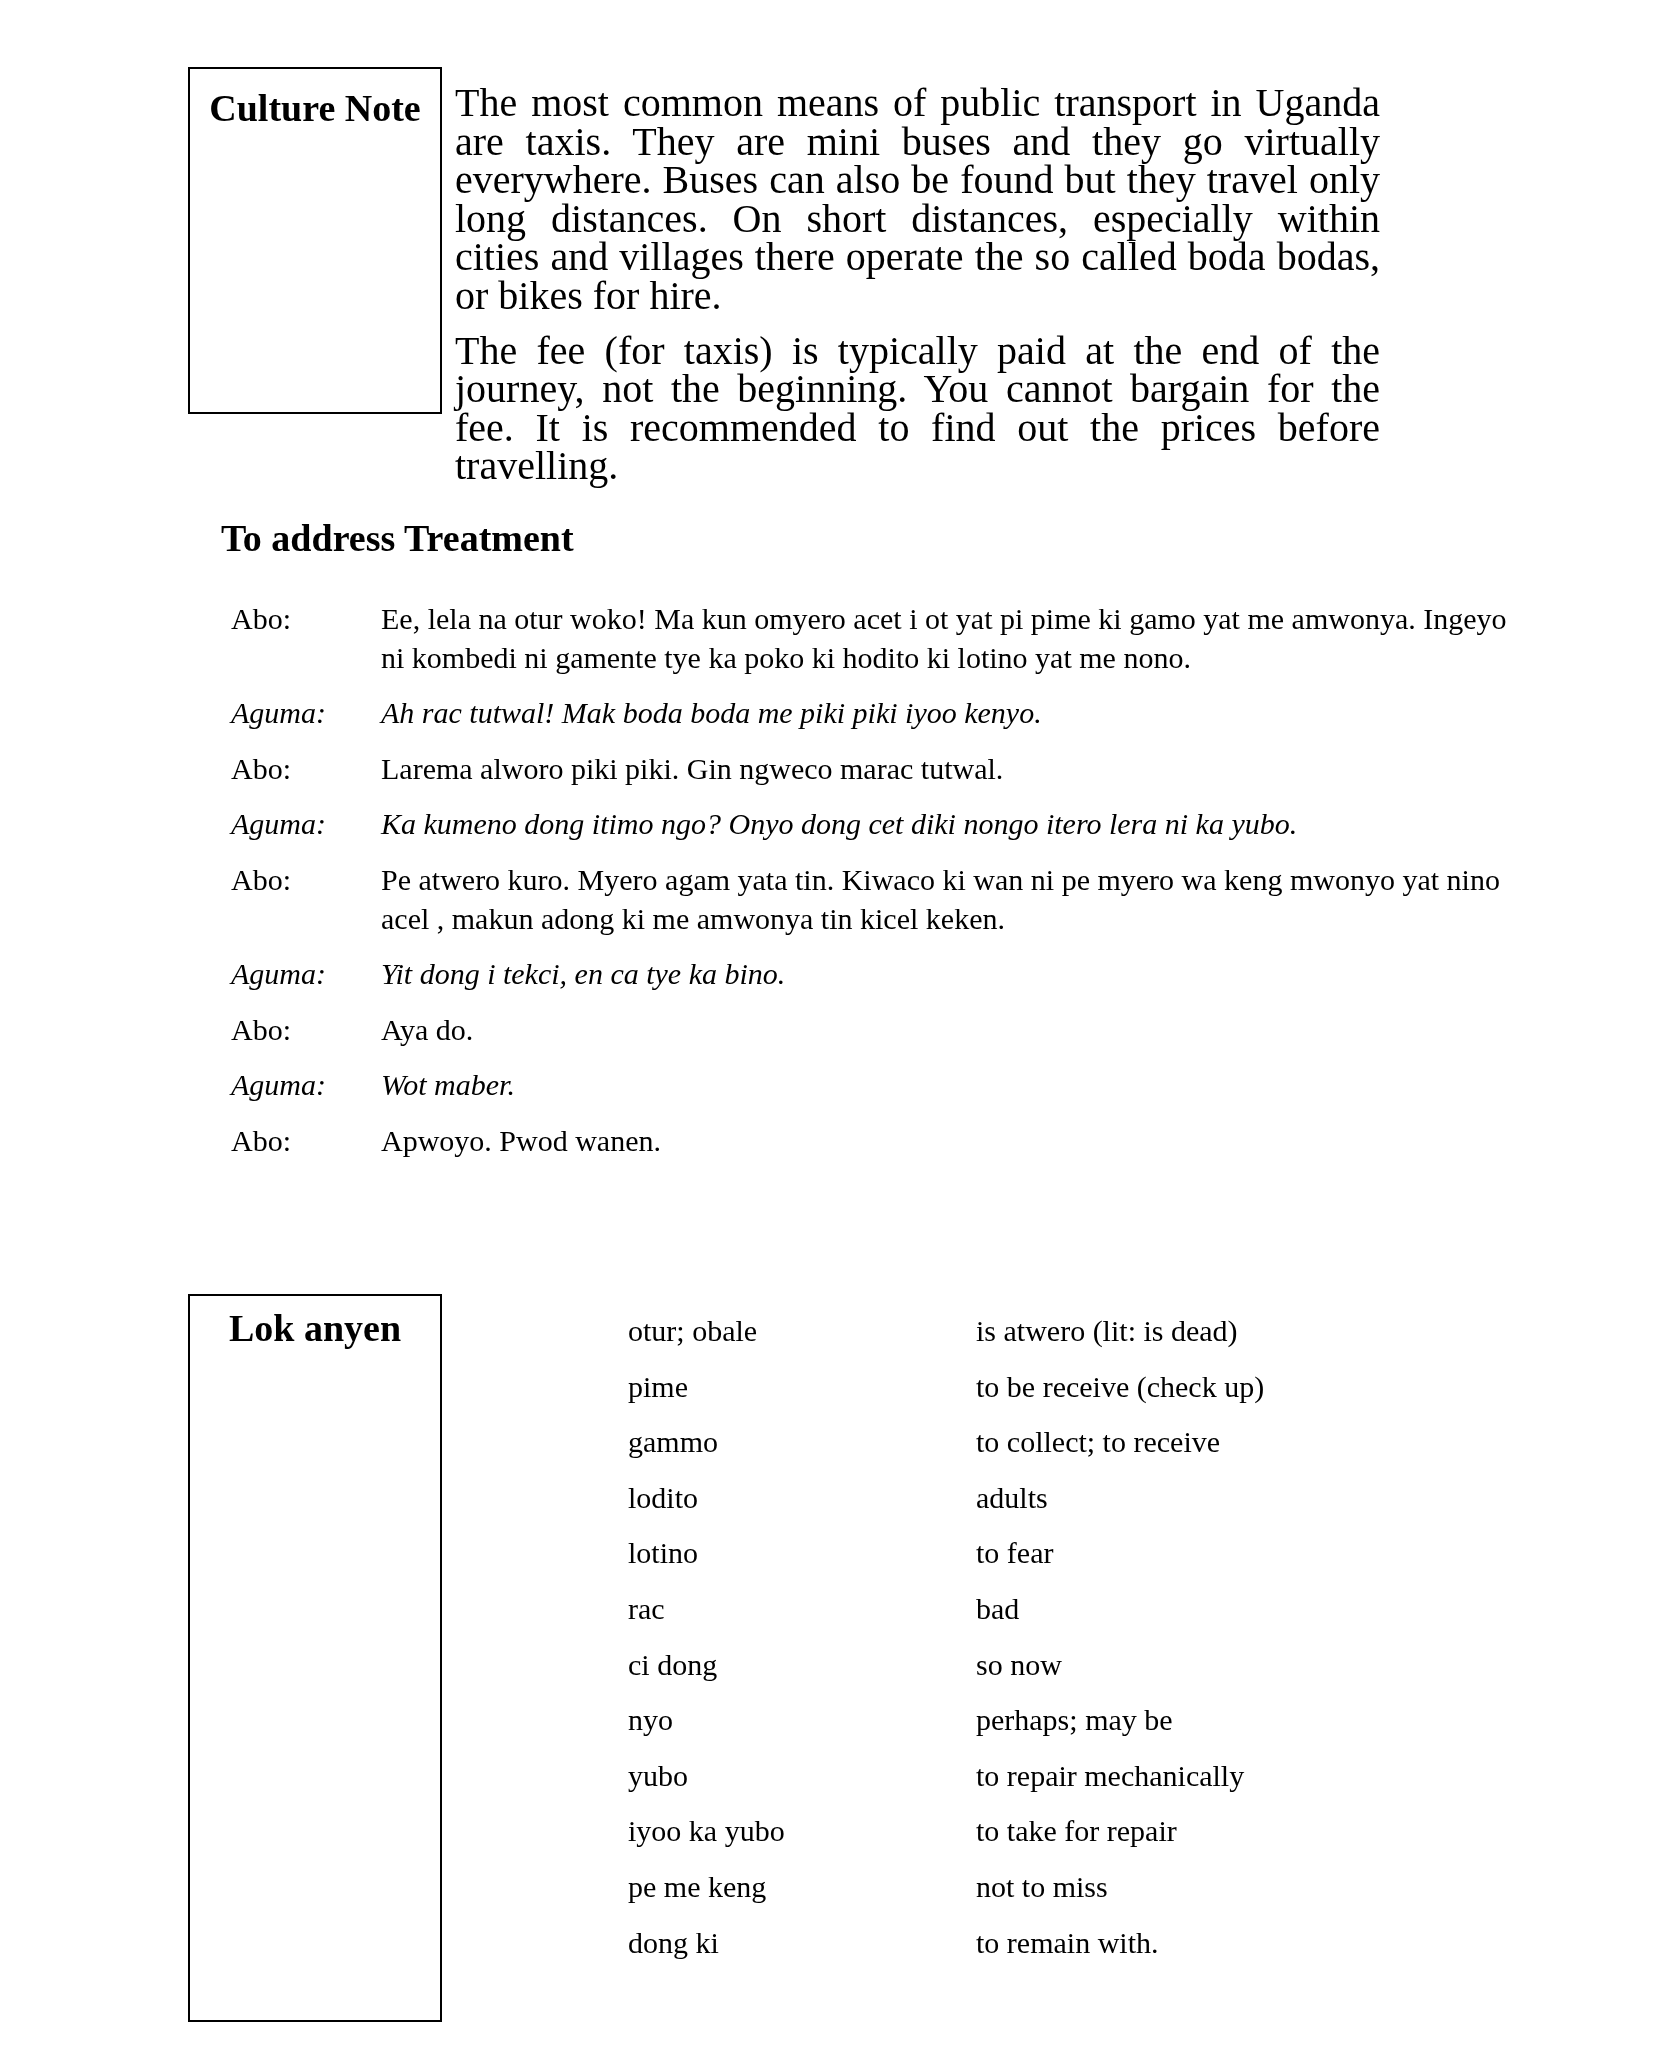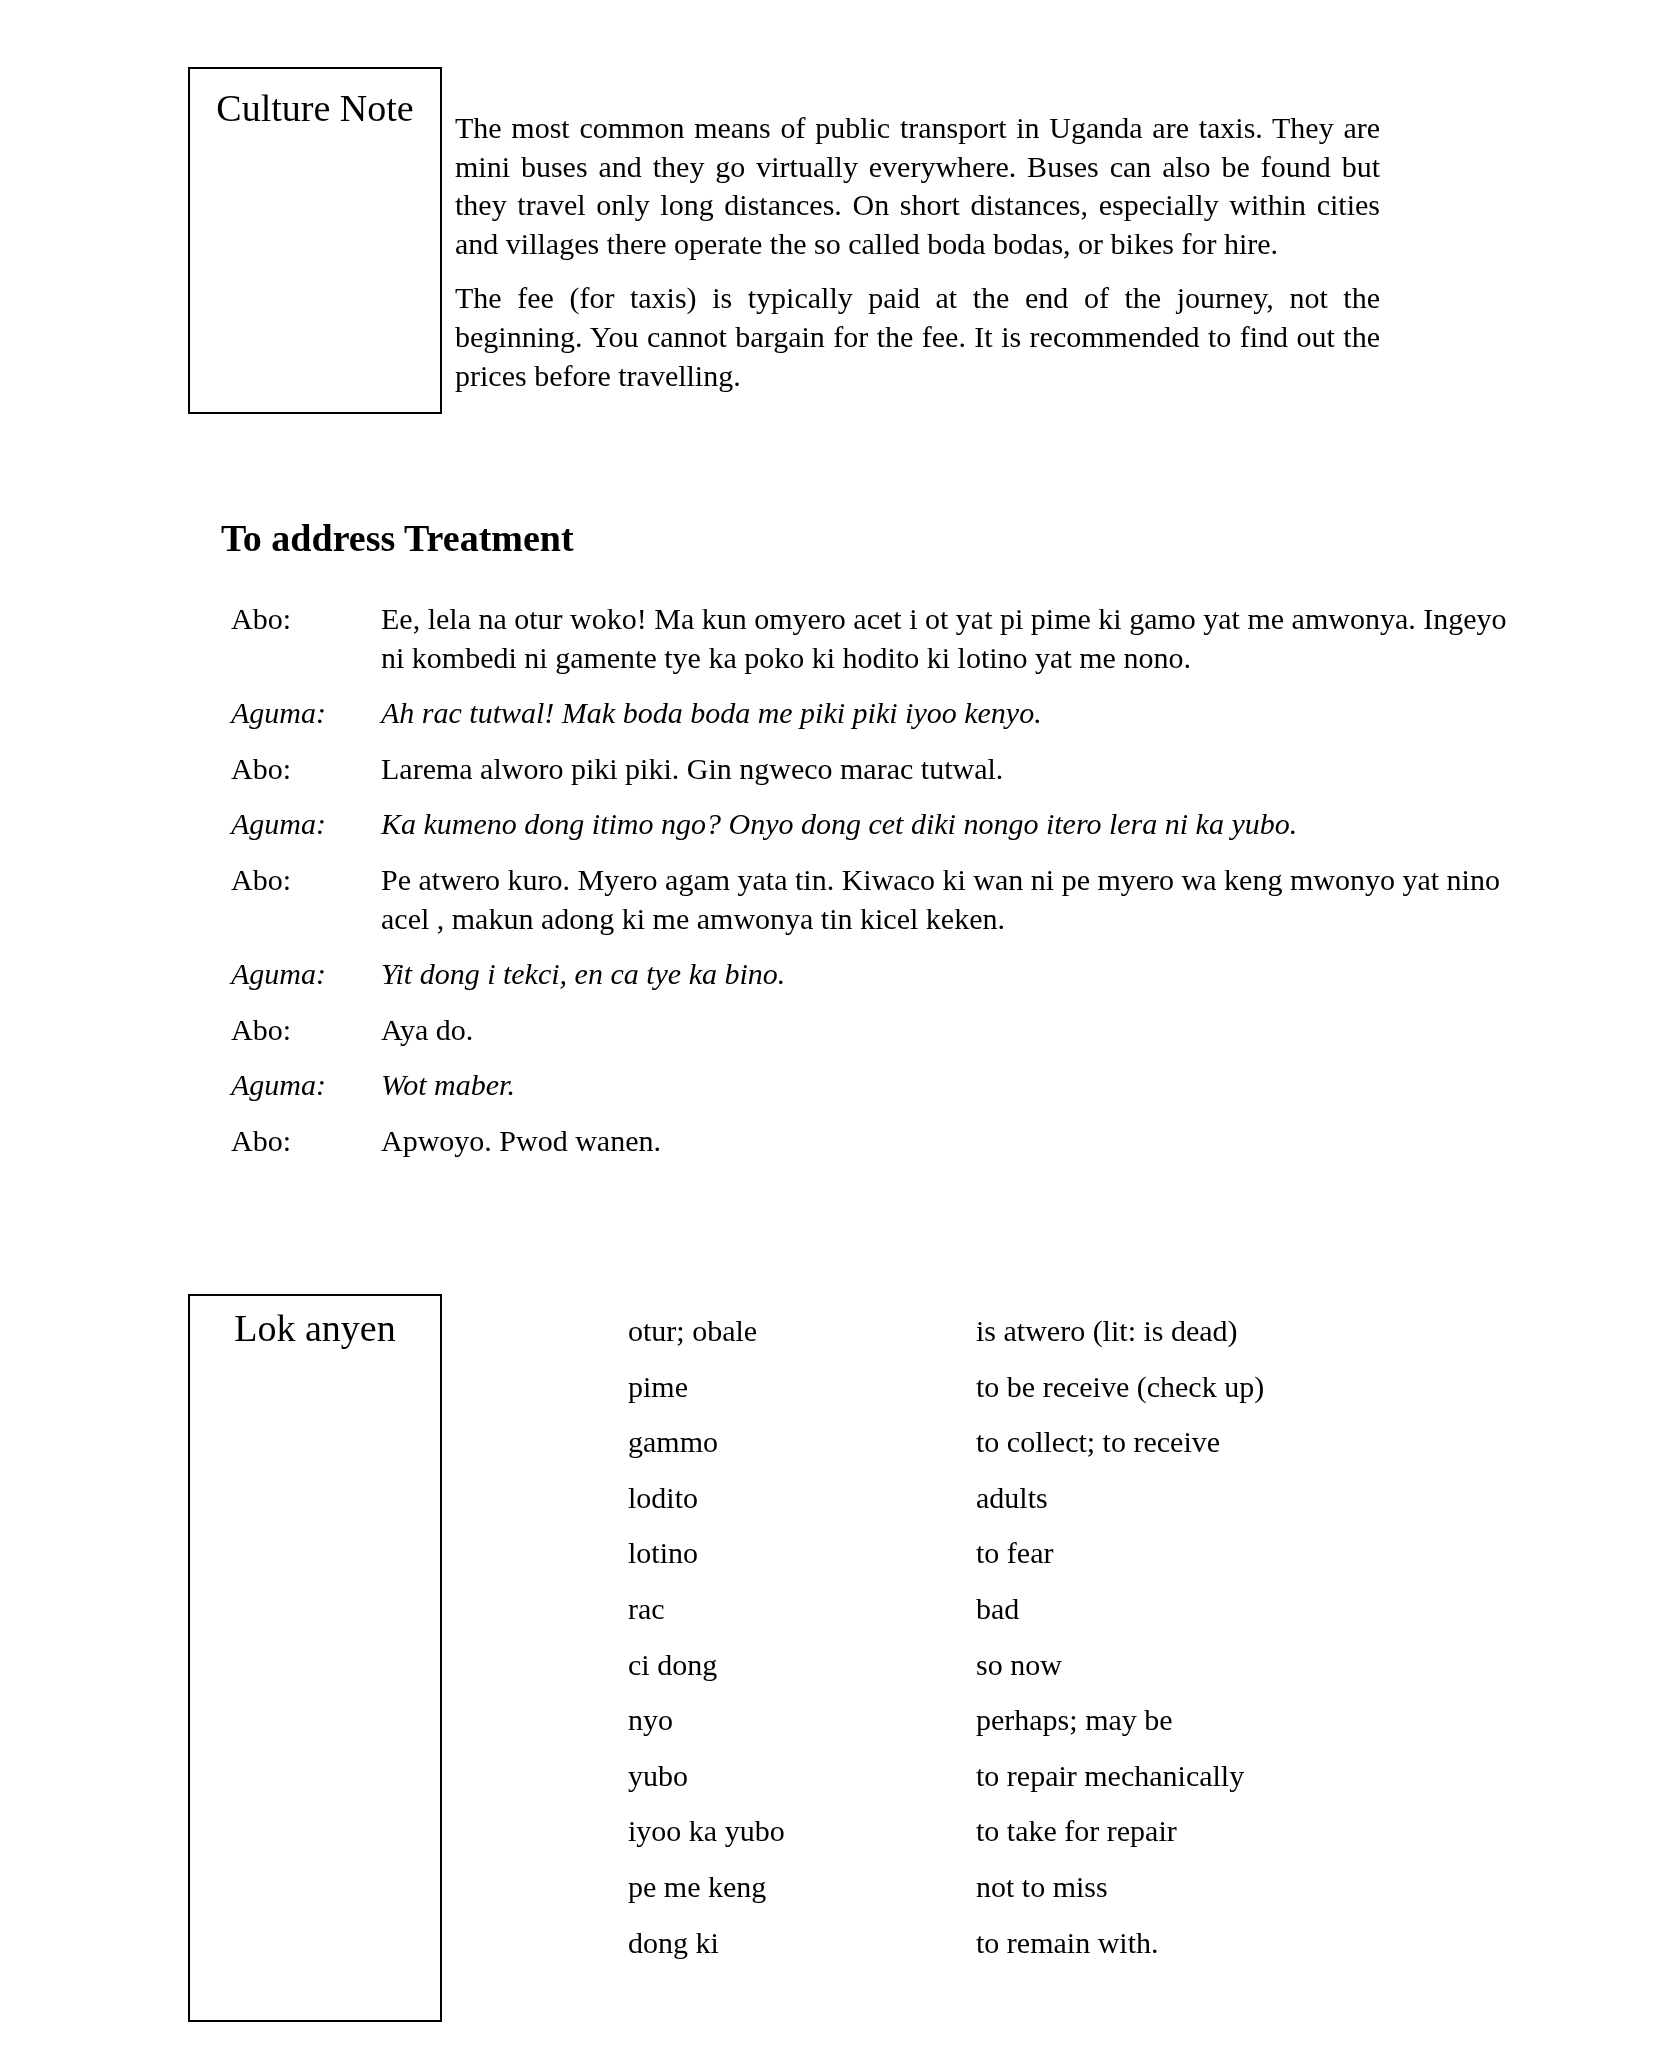--- a/index.html
+++ b/index.html
@@ -5,27 +5,27 @@
   html, body { margin: 0; padding: 0; background: #ffffff; }
   body {
     width: 1654px; height: 2071px; position: relative; overflow: hidden;
     font-family: "Liberation Serif", "DejaVu Serif", serif; color: #000;
   }
   .box {
     position: absolute; border: 2px solid #000; box-sizing: border-box;
   }
   .box-title {
     position: absolute; left: 0; right: 0; text-align: center;
-    font-weight: normal; font-size: 38px;
+    font-weight: bold; font-size: 38px;
   }
   #culture-box { left: 188px; top: 67px; width: 254px; height: 347px; }
   #culture-box .box-title { top: 17px; }
   #culture-text {
     position: absolute; left: 455px; top: 84px; width: 925px;
-    font-size: 30px; line-height: 38.6px; text-align: justify; margin-top: 25px;
+    font-size: 40px; line-height: 38.6px; text-align: justify;
   }
   #culture-text p { margin: 0 0 16px 0; }
   #section-heading {
     position: absolute; left: 203px; top: 498px;
     font-size: 38px; font-weight: bold; margin: 18px;
   }
   #dialogue { position: absolute; left: 203px; top: 600px; width: 1300px; margin-left: 28px; }
   .line { display: flex; font-size: 30px; line-height: 38.6px; margin-bottom: 17px; }
   .line .speaker { width: 150px; flex: none; }
   .line .utterance { flex: 1; }

